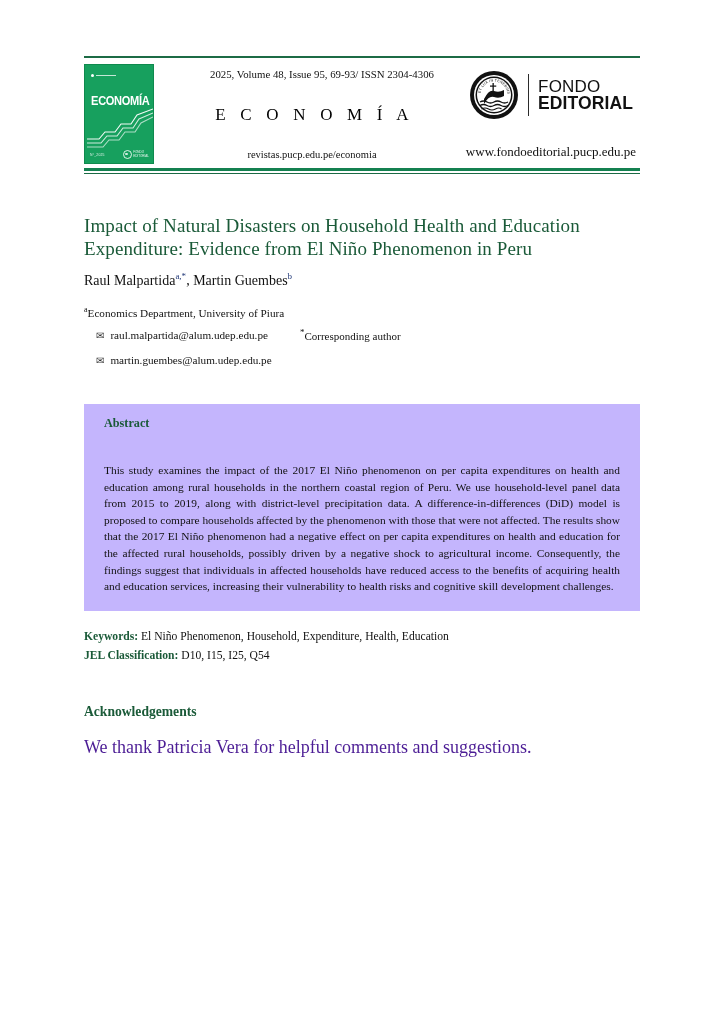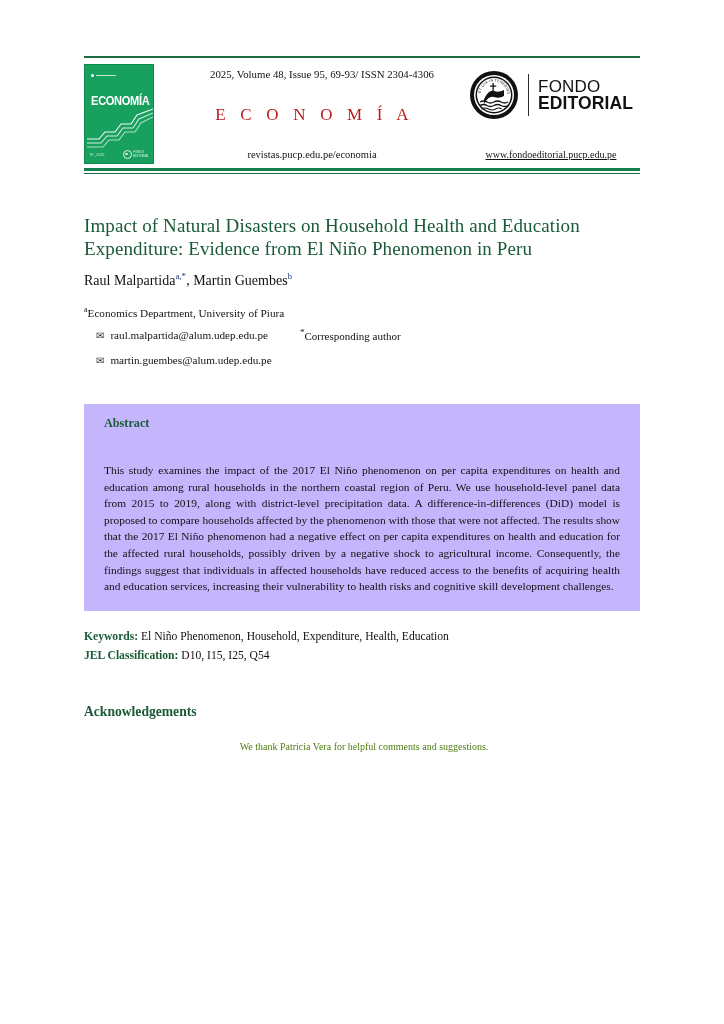--- a/index.html
+++ b/index.html
@@ -156,21 +156,21 @@
   }
   .issue-line {
     font-size: 10.8px;
     color: #111111;
     white-space: nowrap;
     margin-left: 20px;
   }
   .journal-name {
     font-size: 17px;
     letter-spacing: 5.2px;
-    color: #b91c1c;
+    color: #000000;
     padding-left: 5px;
   }
   .journal-url {
     font-size: 10.5px;
     color: #111111;
   }
 
   
   .mast-right {
     flex: 0 0 auto;
@@ -192,21 +192,21 @@
     height: 42px;
     background: #2b2b2b;
   }
   .fondo-text {
     font-family: "Liberation Sans", sans-serif;
     line-height: 1.0;
     color: #111111;
   }
   .fondo-1 { font-size: 17px; letter-spacing: .2px; }
   .fondo-2 { font-size: 17.5px; font-weight: bold; letter-spacing: .1px; }
-  .fondo-url { font-size: 10px; color: #111111; text-decoration: underline; }
+  .fondo-url { font-size: 13px; color: #111111; }
 
   
   .title {
     position: absolute;
     left: 84px;
     top: 214px;
     width: 560px;
     font-size: 19px;
     line-height: 23px;
     color: #1a5a38;
@@ -290,24 +290,23 @@
     top: 704px;
     font-size: 13.6px;
     font-weight: bold;
     color: #1a5a38;
   }
   .ack-text {
     position: absolute;
     left: 84px;
     top: 738px;
     width: 560px;
-    font-size: 10px;
+    font-size: 18px;
     line-height: 18px;
-    color: #4d7c0f;
-    text-align: center;
+    color: #4c1d95;
   }
 
   
   .doi {
     position: absolute;
     right: 84px;
     top: 942px;
     font-size: 11.8px;
     color: #111111;
   }

